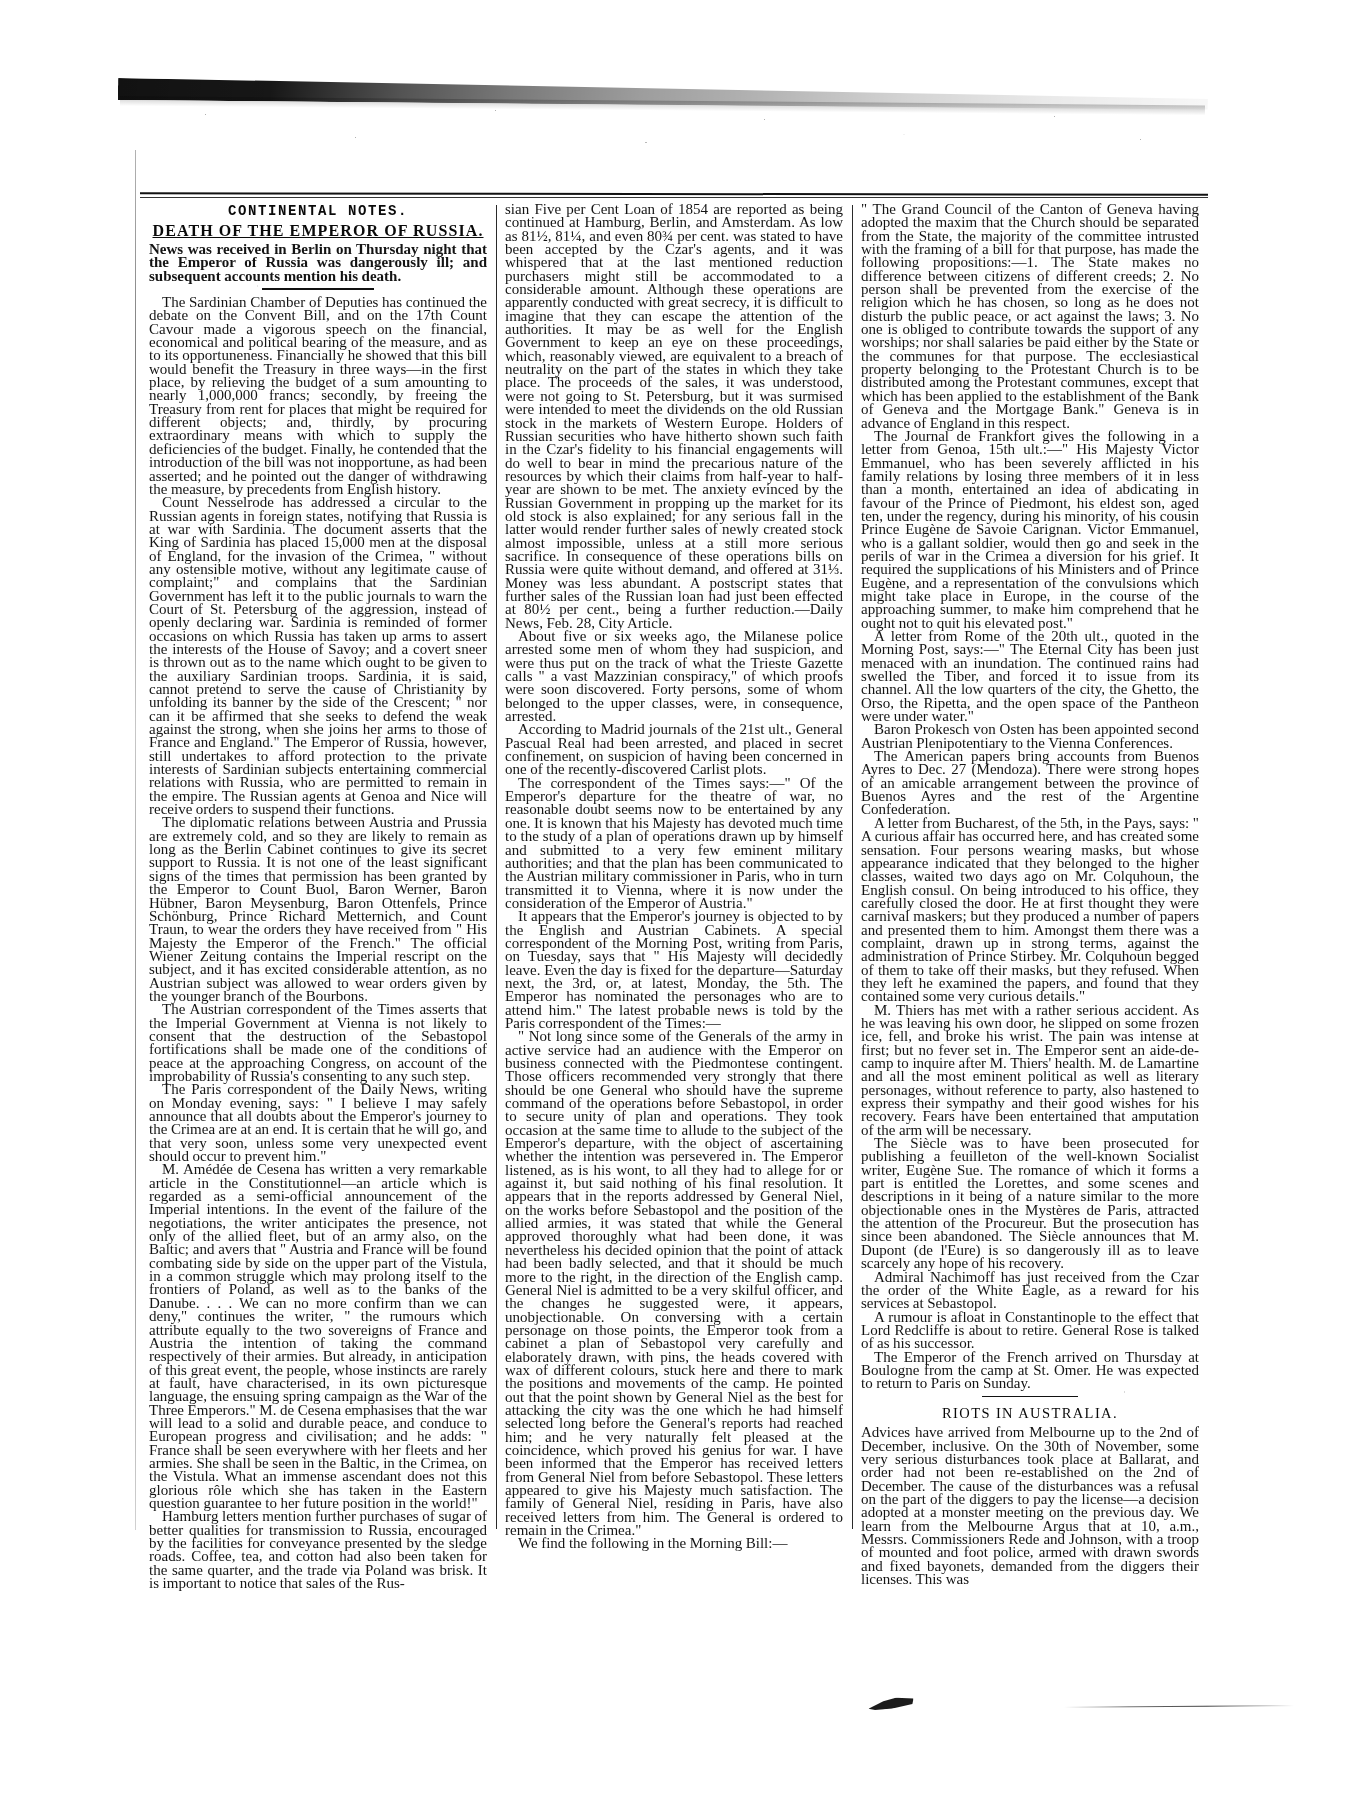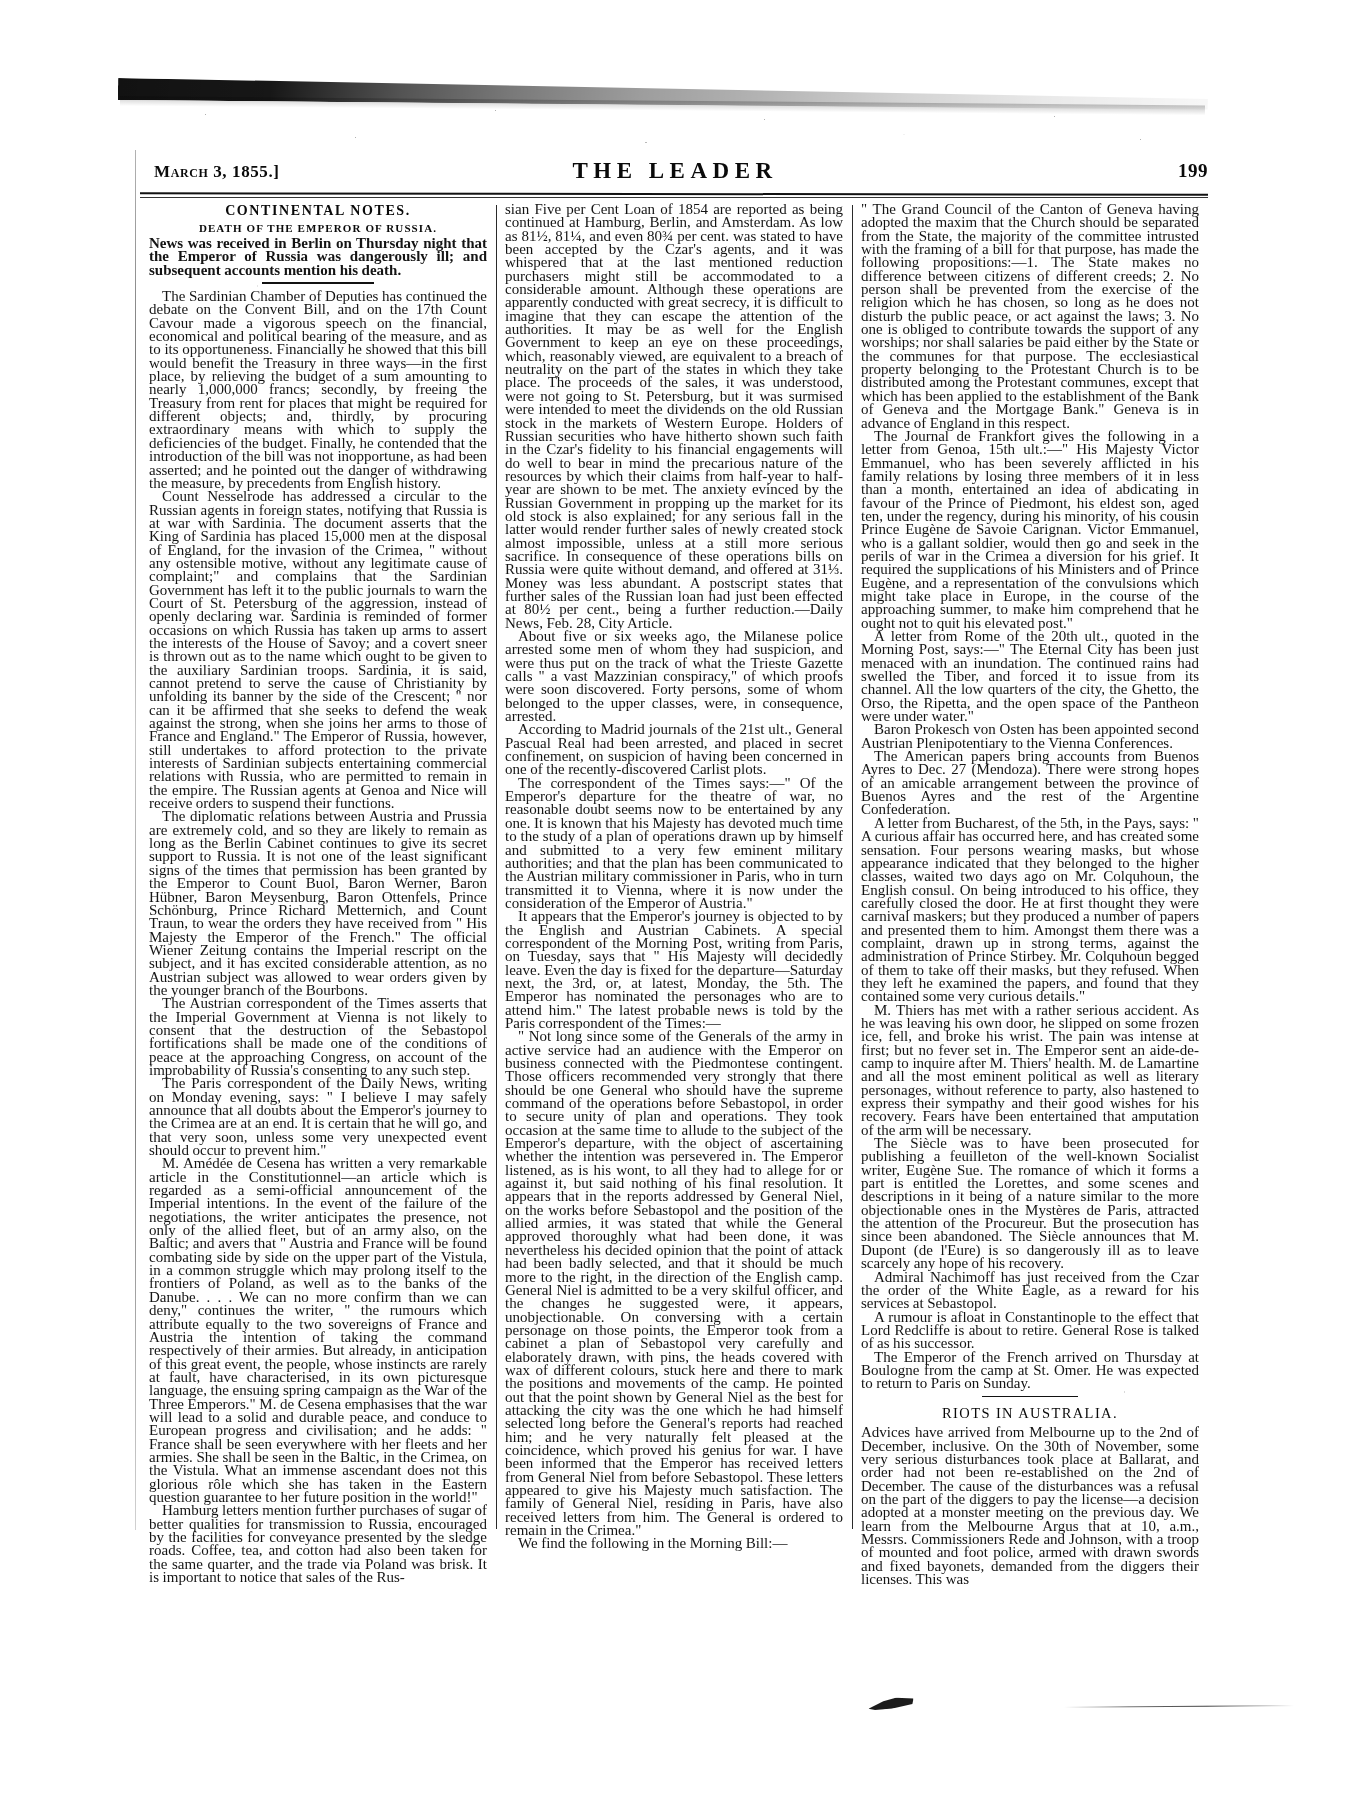--- a/index.html
+++ b/index.html
@@ -184,30 +184,32 @@
 
   .sec-head {
     margin: 0 0 2px 0;
     text-align: center;
     font-variant: small-caps;
     font-weight: 700;
     font-size: 14px;
     letter-spacing: 1.6px;
     color: #0a0a0a;
     text-indent: 0 !important;
+    font-family: Liberation Mono, monospace;
   }
   .sub-head {
     margin: 3px 0 3px 0;
     text-align: center;
     font-variant: small-caps;
     font-weight: 700;
-    font-size: 11px;
+    font-size: 16px;
     letter-spacing: 1.1px;
     color: #0a0a0a;
     text-indent: 0 !important;
+    text-decoration: underline;
   }
   .drop-head {
     margin: 8px 0 4px 0;
     text-align: center;
     font-weight: 400;
     font-size: 14.5px;
     letter-spacing: 1.4px;
     color: #0a0a0a;
     text-indent: 0 !important;
     font-family: "Liberation Serif", "DejaVu Serif", serif;
@@ -231,25 +233,20 @@
 <div id="page">
 
   <div class="artifact" id="scan-shadow-top"></div>
   <div class="artifact" id="scan-shadow-top-feather"></div>
   <div class="artifact" id="scan-speckle-top"></div>
   <div class="artifact" id="scan-edge-left"></div>
   <div class="artifact" id="scan-speckle-body"></div>
   <div class="artifact" id="scan-mark-bottom"></div>
   <div class="artifact" id="scan-line-bottom"></div>
 
-  <div id="masthead">
-    <div id="issue-date">March 3, 1855.]</div>
-    <div id="paper-title">THE LEADER</div>
-    <div id="page-number">199</div>
-  </div>
   <div id="masthead-rule-thick"></div>
   <div id="masthead-rule-thin"></div>
 
   <div id="columns">
 
     <div class="column">
       <div class="sec-head">CONTINENTAL NOTES.</div>
       <div class="sub-head">DEATH OF THE EMPEROR OF RUSSIA.</div>
       <p class="cont inkheavy">News was received in Berlin on Thursday night that the Emperor of Russia was dangerously ill; and subsequent accounts mention his death.</p>
       <div class="divider"></div>

